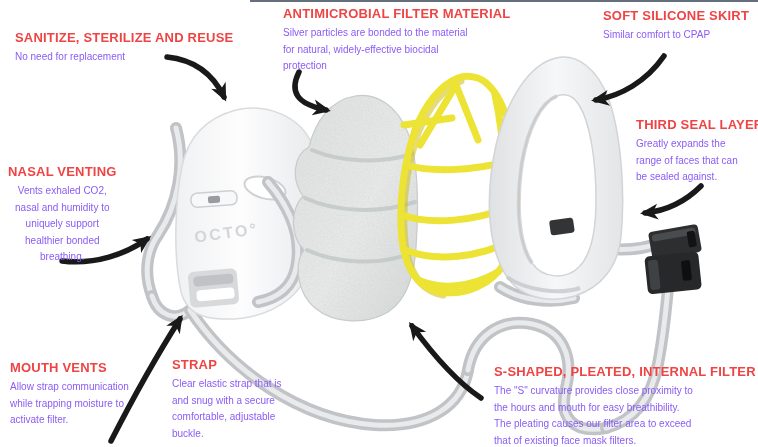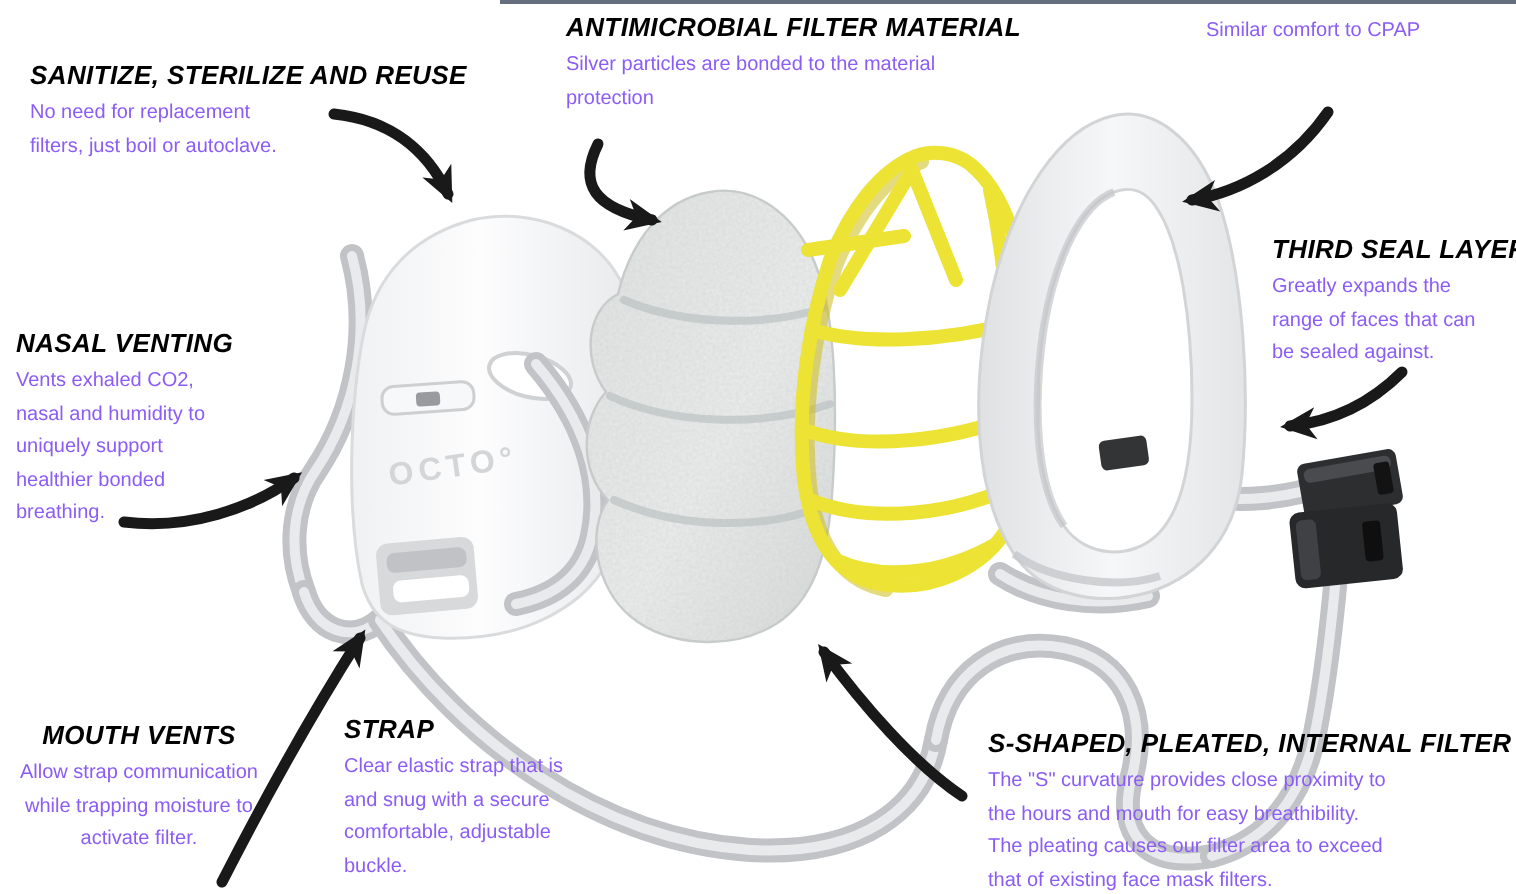--- a/index.html
+++ b/index.html
@@ -4,30 +4,30 @@
 <style>
   html,body{margin:0;padding:0;background:#ffffff;}
   .stage{
     position:relative;width:758px;height:447px;background:#ffffff;overflow:hidden;
     font-family:"Liberation Sans", sans-serif;
   }
   .artwork{position:absolute;left:0;top:0;width:758px;height:447px;z-index:1;}
   .top-rule{position:absolute;left:250px;top:0;width:508px;height:2px;background:#3e4a5c;opacity:.8;z-index:3;}
   .co{position:absolute;z-index:2;}
   .co-title{
-    font-size:13px;font-weight:bold;color:#000000;letter-spacing:.2px;
-    margin:0 0 4px 0;white-space:nowrap;font-style:italic;
+    font-size:13px;font-weight:bold;color:#ef4444;letter-spacing:.2px;
+    margin:0 0 4px 0;white-space:nowrap;
   }
   .co-line{font-size:10px;color:#8b5cf6;line-height:16.5px;white-space:nowrap;}
   .co-sanitize{left:15px;top:30px;}
   .co-antimicrobial{left:283px;top:6px;}
   .co-soft{left:603px;top:8px;}
   .co-third{left:636px;top:117px;}
-  .co-nasal{left:8px;top:164px;}
-  .co-mouth{left:10px;top:360px;text-align:center;}
+  .co-nasal{left:8px;top:164px;text-align:center;}
+  .co-mouth{left:10px;top:360px;}
   .co-strap{left:172px;top:357px;}
   .co-sfilter{left:494px;top:364px;}
   .strap-base{fill:none;stroke:#c1c3c6;stroke-width:12;stroke-linecap:round;}
   .strap-hi{fill:none;stroke:#e9eaec;stroke-width:5;stroke-linecap:round;}
   .arrow{fill:none;stroke:#191919;stroke-width:5.5;stroke-linecap:round;}
   .yfr{fill:none;stroke:#ece334;stroke-width:7;stroke-linecap:round;stroke-linejoin:round;}
   .yfr-dk{fill:none;stroke:#cdbd1a;stroke-width:7;stroke-linecap:round;stroke-linejoin:round;opacity:.55;}
   .pleat{fill:none;stroke:#b9bec0;stroke-width:4;stroke-linecap:round;opacity:.65;}
 </style>
 </head>
@@ -151,30 +151,31 @@
       <path class="arrow" d="M 701,186 C 684,203 664,211 645,213" marker-end="url(#ah)"></path>
       <path class="arrow" d="M 62,261 C 95,265 126,254 147,239" marker-end="url(#ah)"></path>
       <path class="arrow" d="M 111,441 C 133,398 159,352 180,319" marker-end="url(#ah)"></path>
       <path class="arrow" d="M 481,398 C 457,382 431,352 412,326" marker-end="url(#ah)"></path>
     </g>
   </svg>
 
   <div class="co co-sanitize">
     <div class="co-title">SANITIZE, STERILIZE AND REUSE</div>
     <div class="co-line">No need for replacement</div>
-    <div class="co-line">filters, just boil or autoclave.</div>
   </div>
 
   <div class="co co-antimicrobial">
     <div class="co-title">ANTIMICROBIAL FILTER MATERIAL</div>
     <div class="co-line">Silver particles are bonded to the material</div>
+    <div class="co-line">for natural, widely-effective biocidal</div>
     <div class="co-line">protection</div>
   </div>
 
   <div class="co co-soft">
+    <div class="co-title">SOFT SILICONE SKIRT</div>
     <div class="co-line">Similar comfort to CPAP</div>
   </div>
 
   <div class="co co-third">
     <div class="co-title">THIRD SEAL LAYER</div>
     <div class="co-line">Greatly expands the</div>
     <div class="co-line">range of faces that can</div>
     <div class="co-line">be sealed against.</div>
   </div>
 

